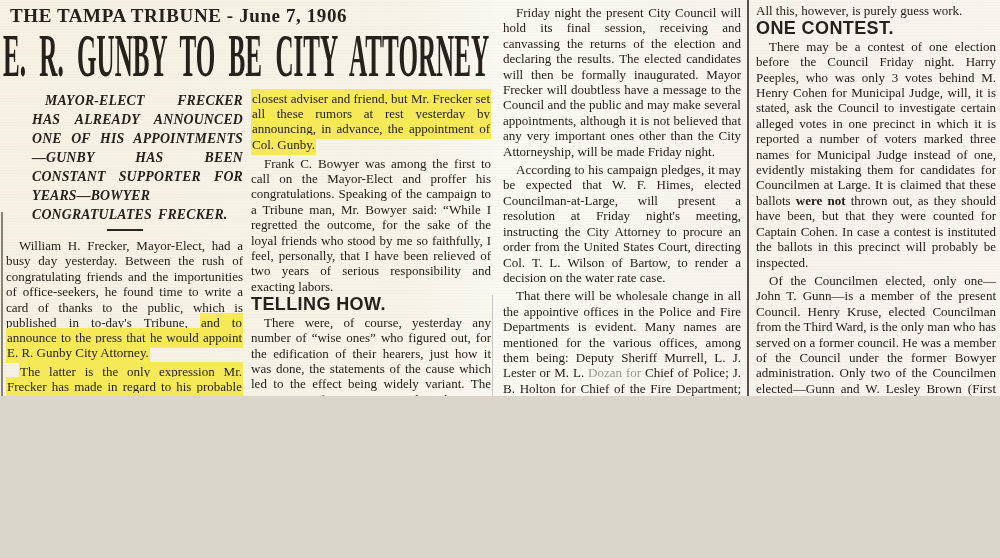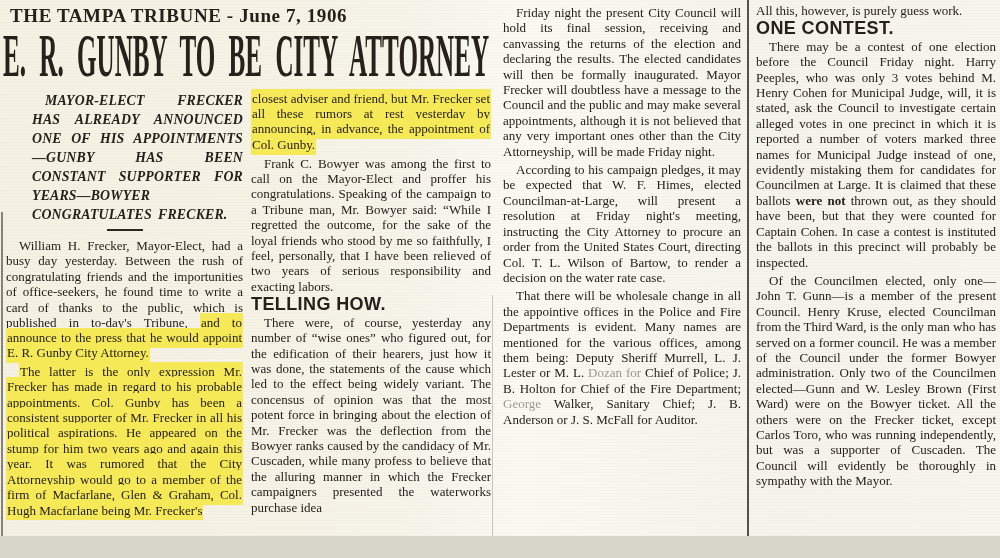--- a/index.html
+++ b/index.html
@@ -1,17 +1,17 @@
 <!DOCTYPE html>
 <html><head>
 <meta charset="utf-8">
 <style>
   html,body { margin:0; padding:0; background:#d9d6cc; }
   .sheet {
-    position:relative; width:1000px; height:536px; overflow:hidden;
+    position:relative; width:1000px; height:396px; overflow:hidden;
     background:linear-gradient(90deg,#f5f1e3 0%, #f6f3e8 40%, #fafaf3 52%, #f5f3ea 78%, #f7f5ee 100%);
     font-family:"Liberation Serif","DejaVu Serif",serif;
     color:#26211a;
   }
   .texture {
     position:absolute; inset:0; pointer-events:none;
     background:repeating-linear-gradient(0deg, rgba(90,80,60,0.025) 0 1px, transparent 1px 3px);
   }
   .masthead {
     position:absolute; left:10px; top:5px;

